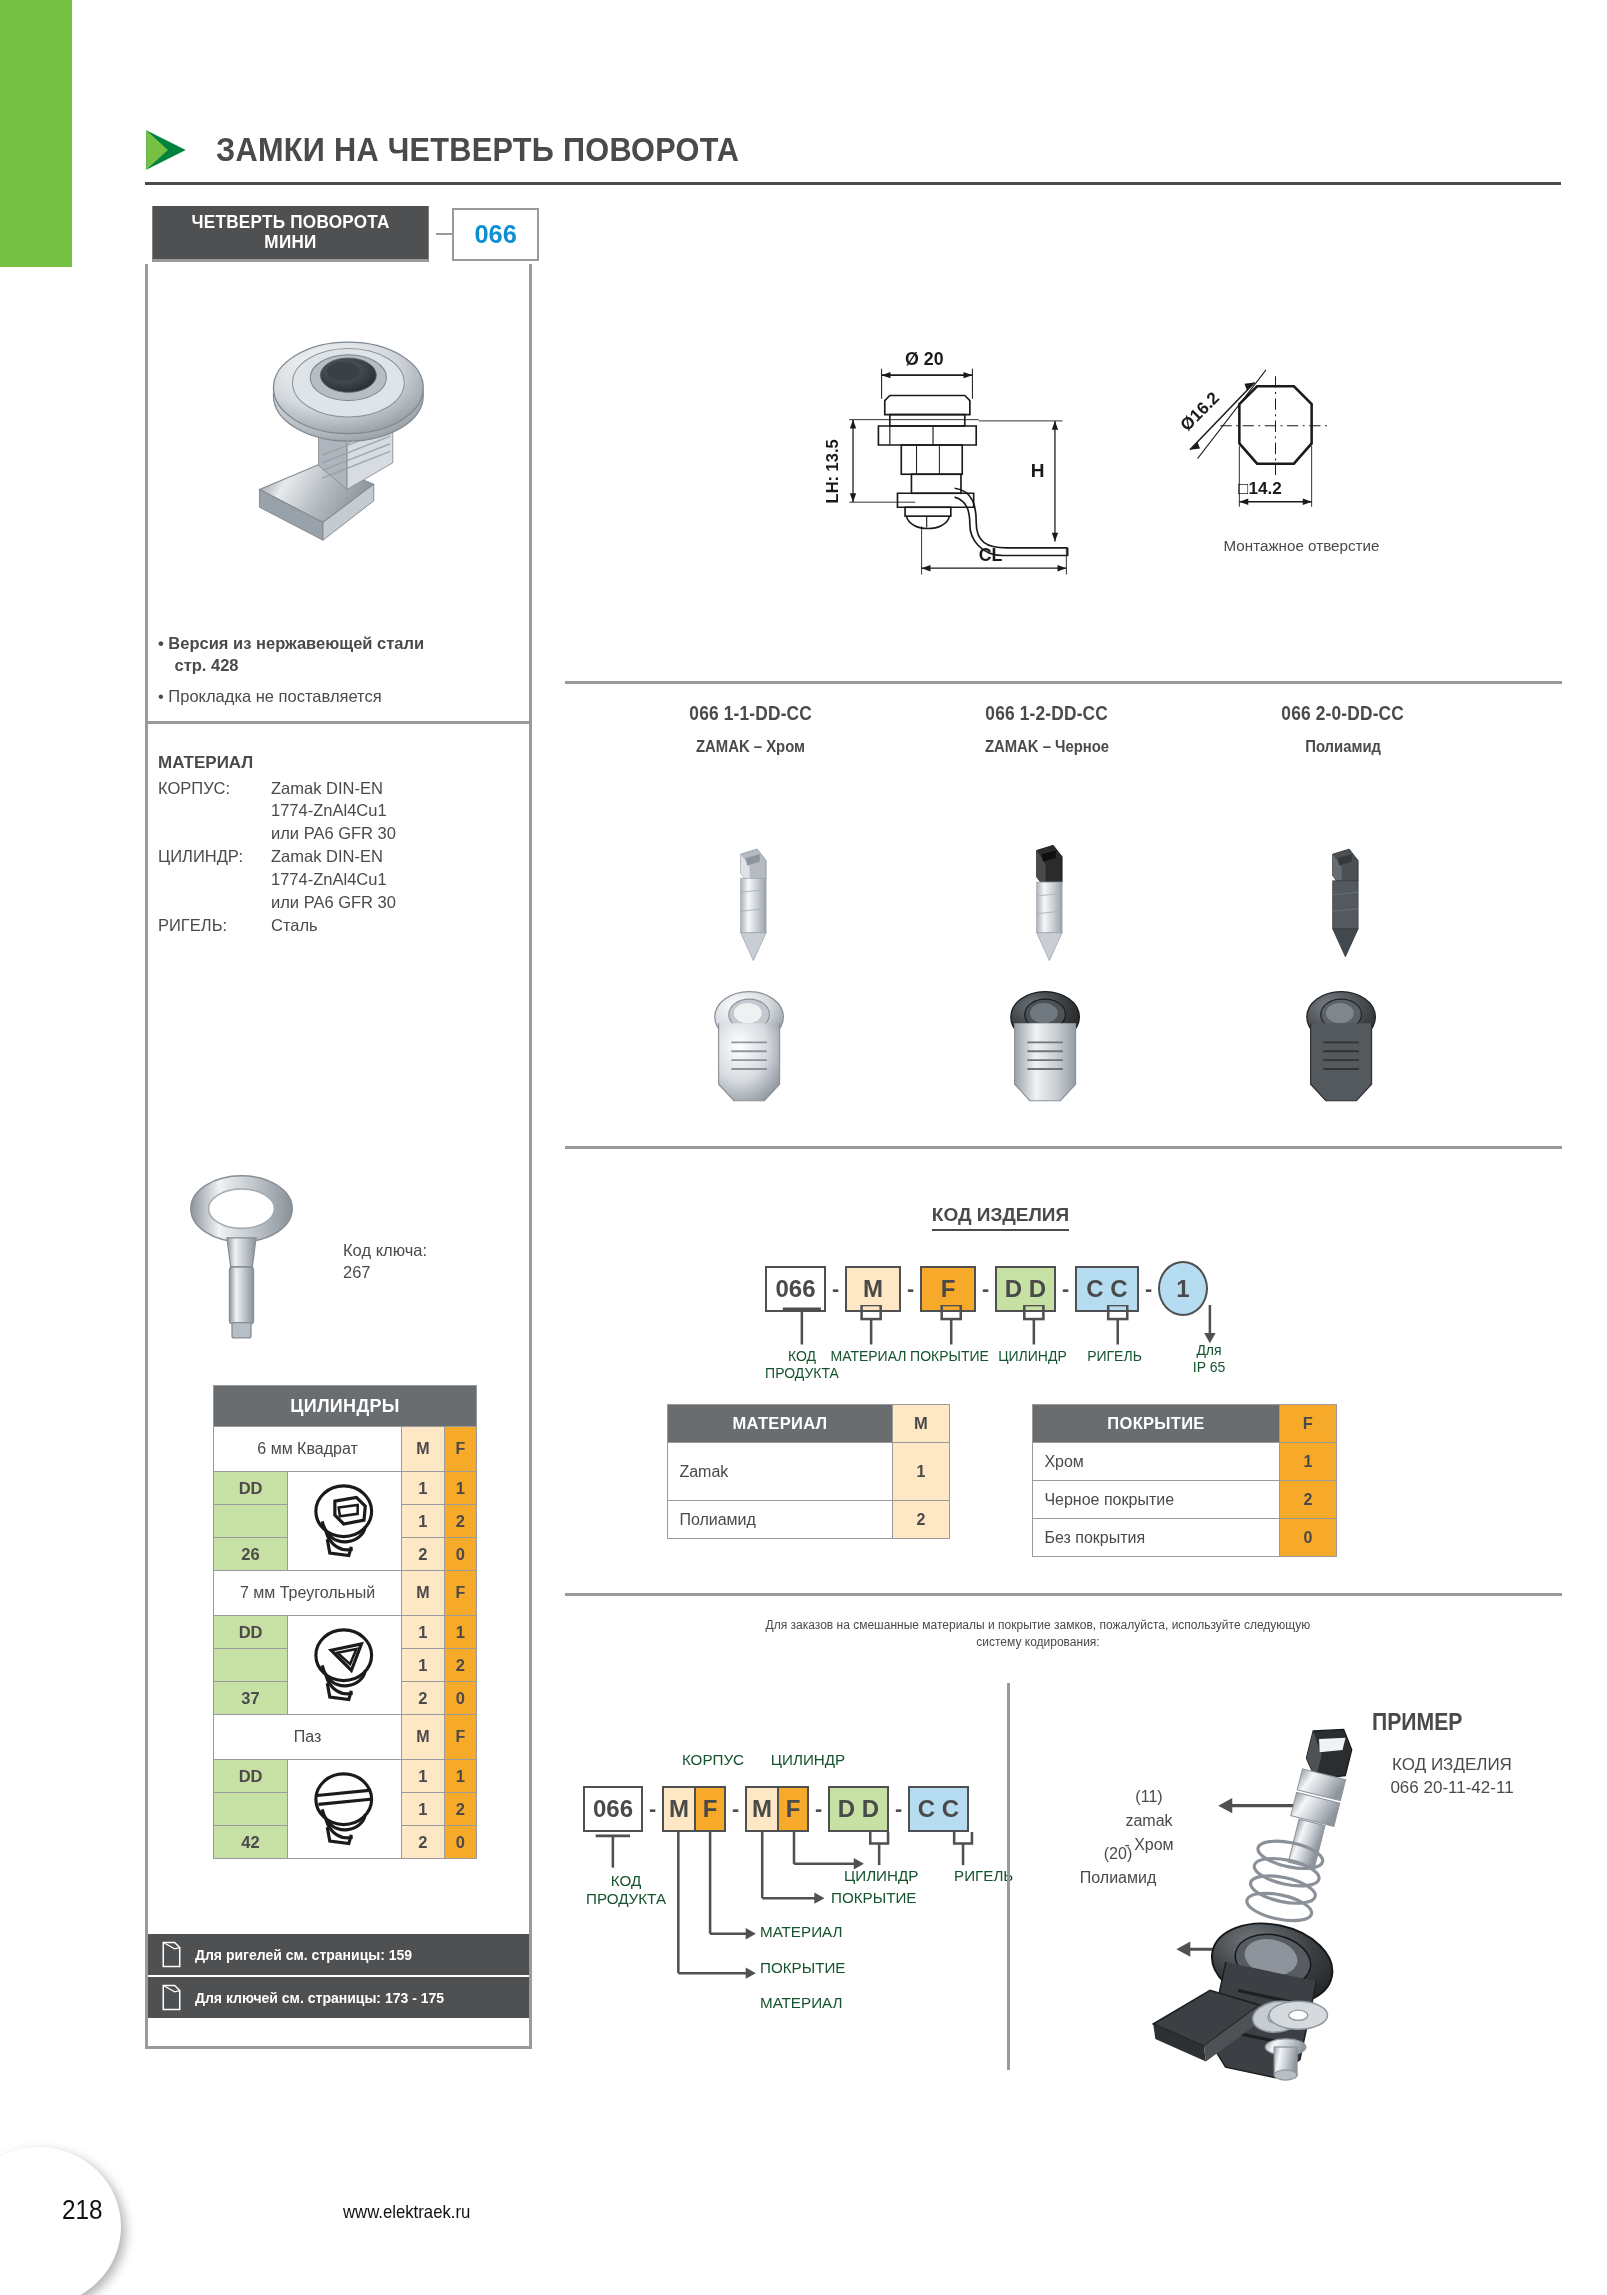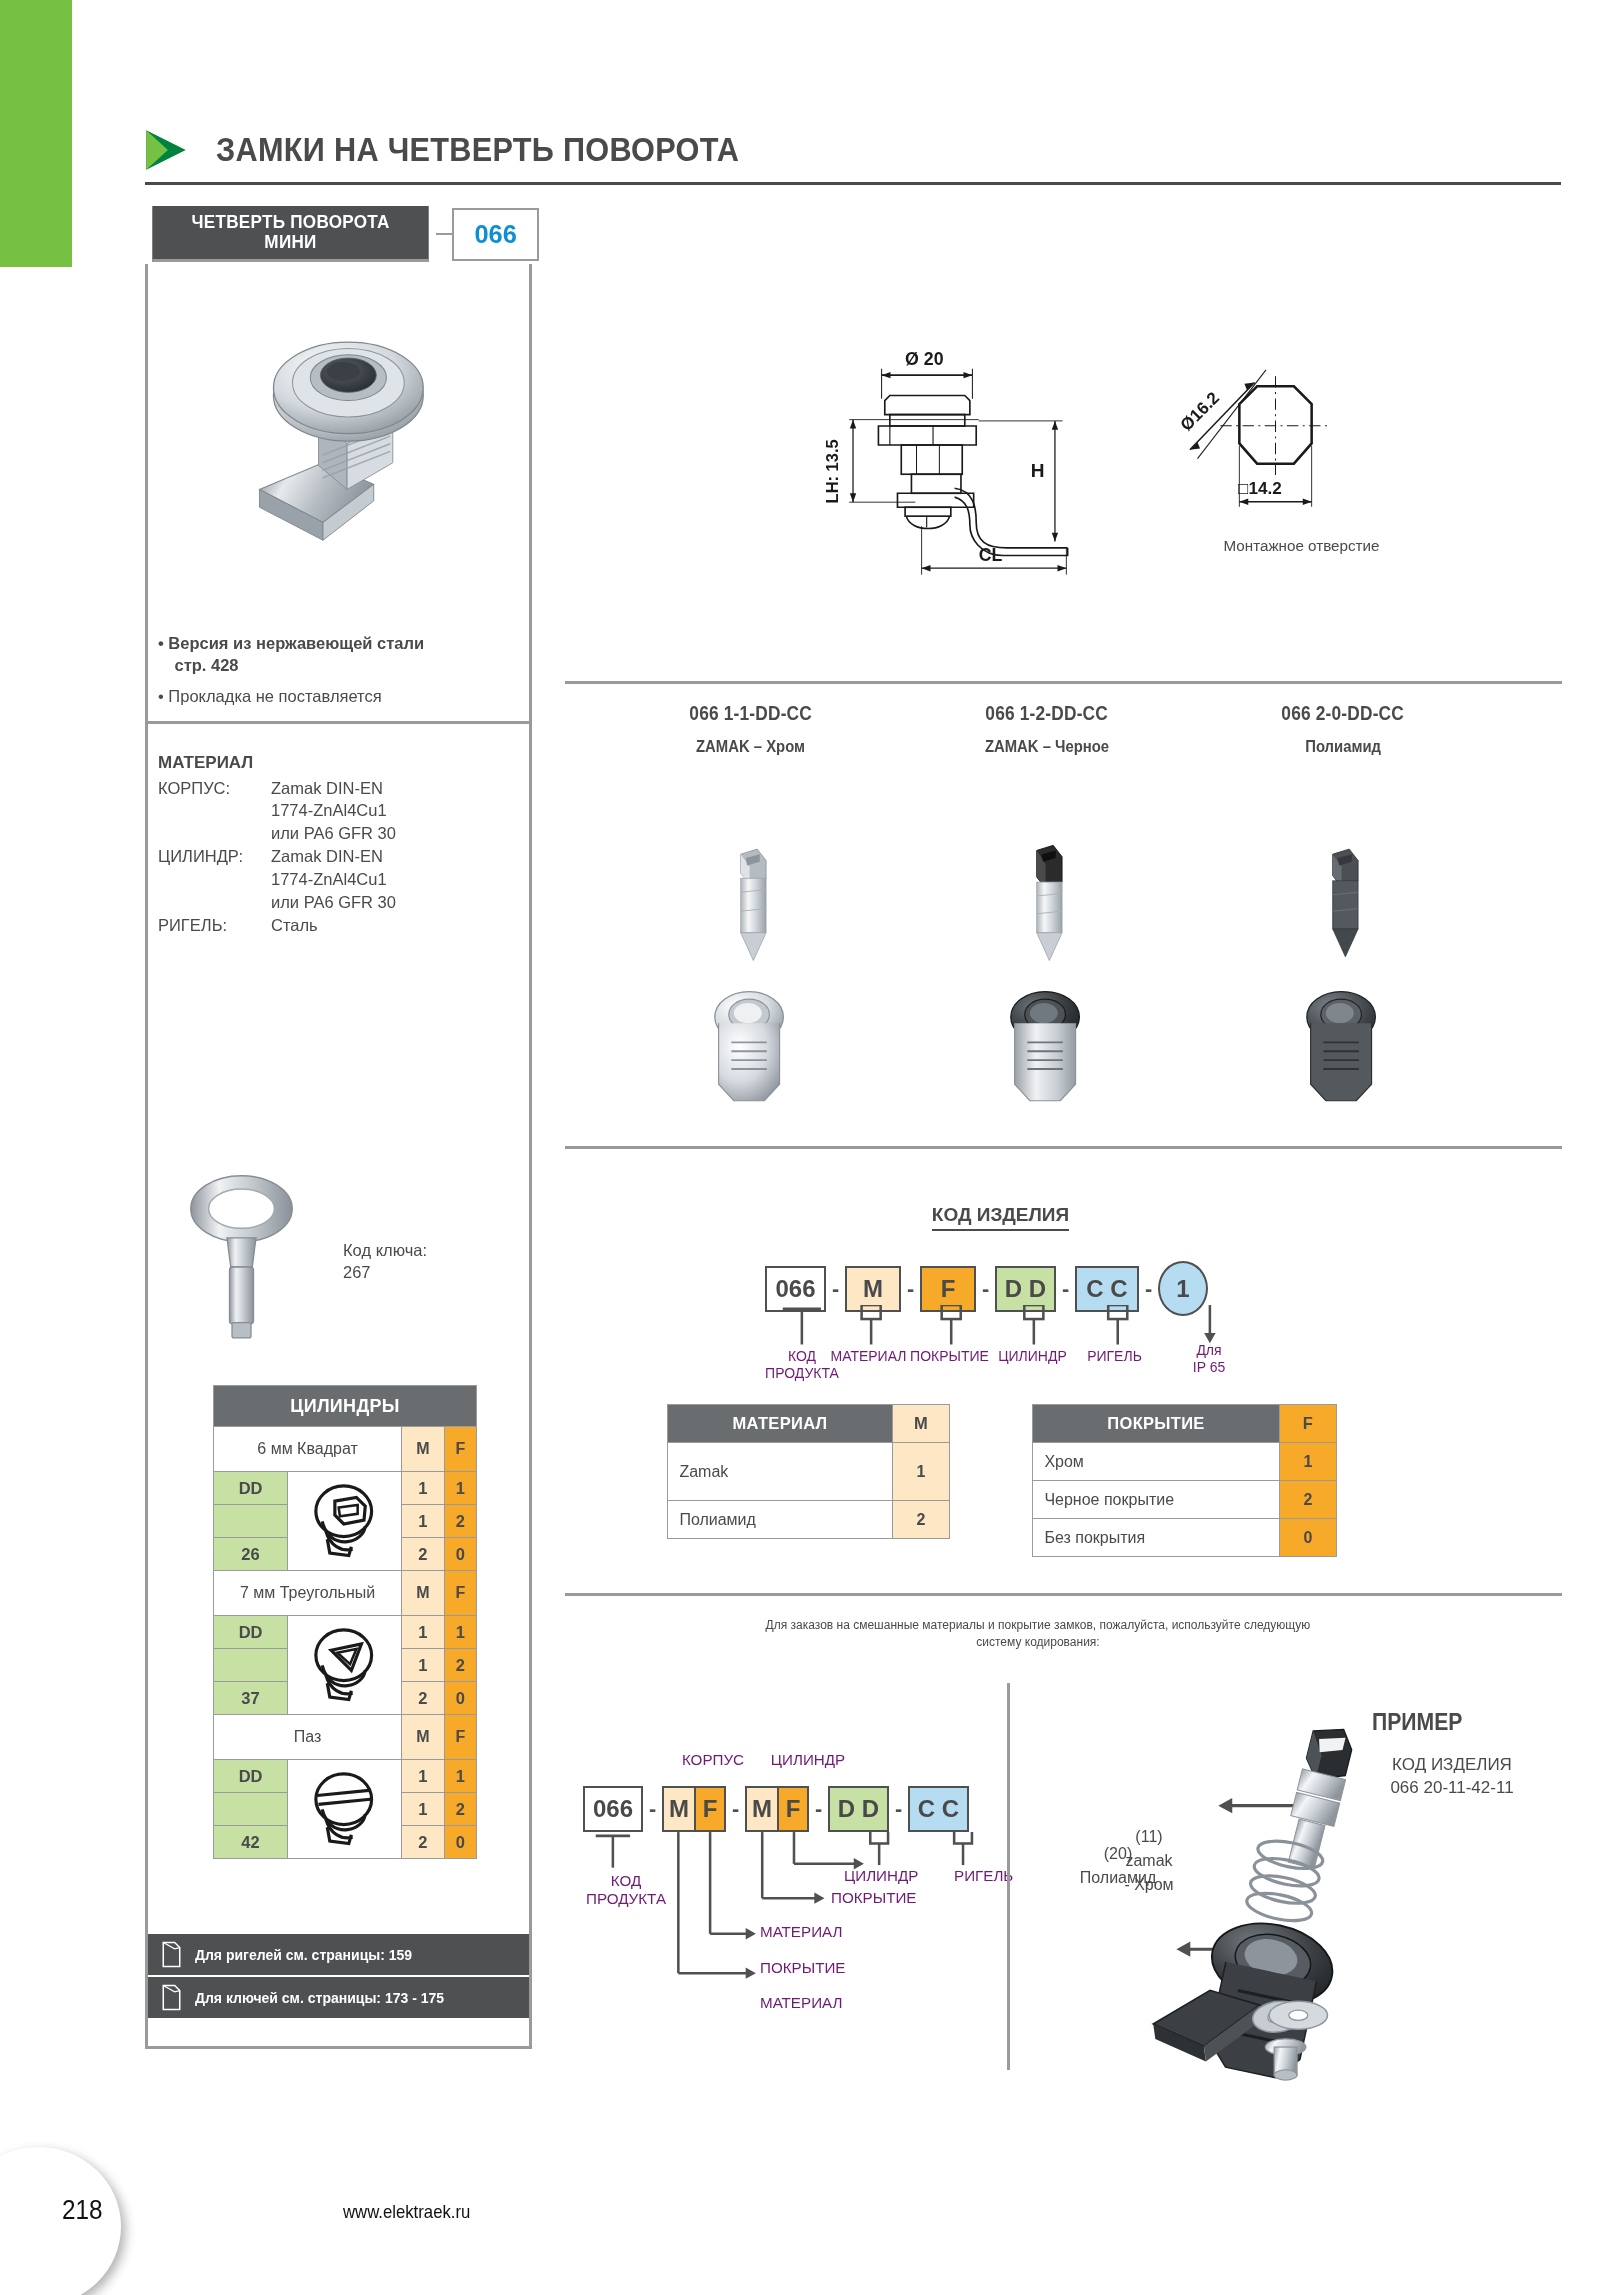--- a/index.html
+++ b/index.html
@@ -166,21 +166,21 @@
     display: flex; align-items: center; justify-content: center;
     font-size: 24px; font-weight: bold; color: #4a4a4a;
   }
   .cdash { width: 19px; text-align: center; font-size: 21.6px; font-weight: bold; color: #4e5052; }
   .circle-1 {
     width: 50px; height: 55px; border: 2.5px solid #4e5052; border-radius: 50%;
     background: #b6dcf2; display: flex; align-items: center; justify-content: center;
     font-size: 24px; font-weight: bold; color: #4a4a4a;
   }
   .leg-label {
-    position: absolute; font-size: 14px; color: #701a75; text-align: center;
+    position: absolute; font-size: 14px; color: #14532d; text-align: center;
     line-height: 1.2;
   }
 
   
   .mini-table { position: absolute; border-collapse: collapse; font-size: 16px; }
   .mini-table td, .mini-table th { border: 1.9px solid #9a9a9a; }
   .mt-head {
     background: #6a6d70; color: #ffffff; font-weight: bold;
     height: 38px; text-align: center; font-size: 16.5px; letter-spacing: 0.3px;
   }
@@ -862,21 +862,21 @@
 <div class="leg-label" style="left:760px; top:1994px; width:127px; font-size:15.2px; text-align:left;">МАТЕРИАЛ</div>
 
 <div class="vdivider" style="left:1007px; top:1683px; height:387px;"></div>
 
 <div class="example-title">ПРИМЕР</div>
 <div class="example-sub">
   <div>КОД ИЗДЕЛИЯ</div>
   <div>066 20-11-42-11</div>
 </div>
 
-<div class="callout" style="left:1073px; top:1785px; width:152px;margin-top:40px;">
+<div class="callout" style="left:1073px; top:1785px; width:152px;">
   <div>(11)</div>
   <div>zamak</div>
   <div>- Хром</div>
 </div>
 <div class="callout" style="left:1042px; top:1842px; width:152px;">
   <div>(20)</div>
   <div>Полиамид</div>
 </div>
 
 <svg style="position:absolute; left:1029px; top:1690px;" width="470" height="394" viewBox="0 0 740 620">

